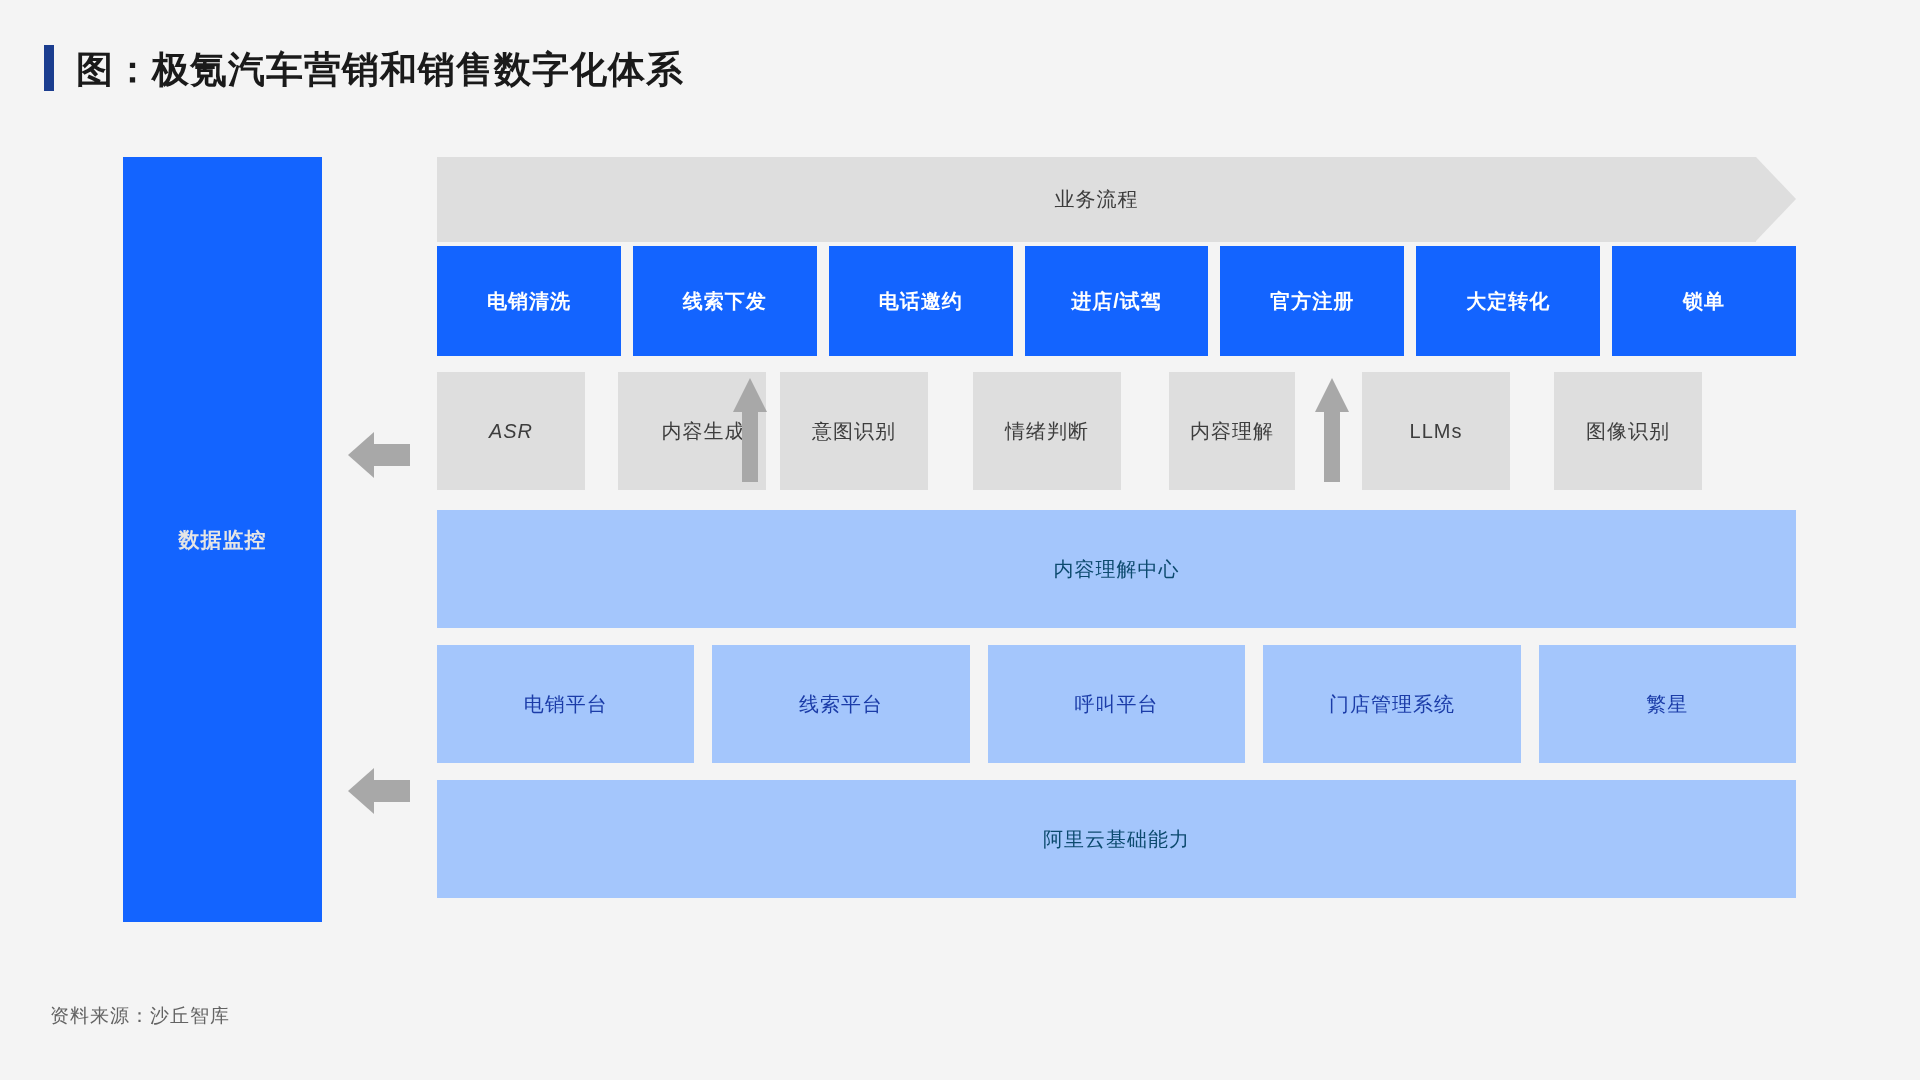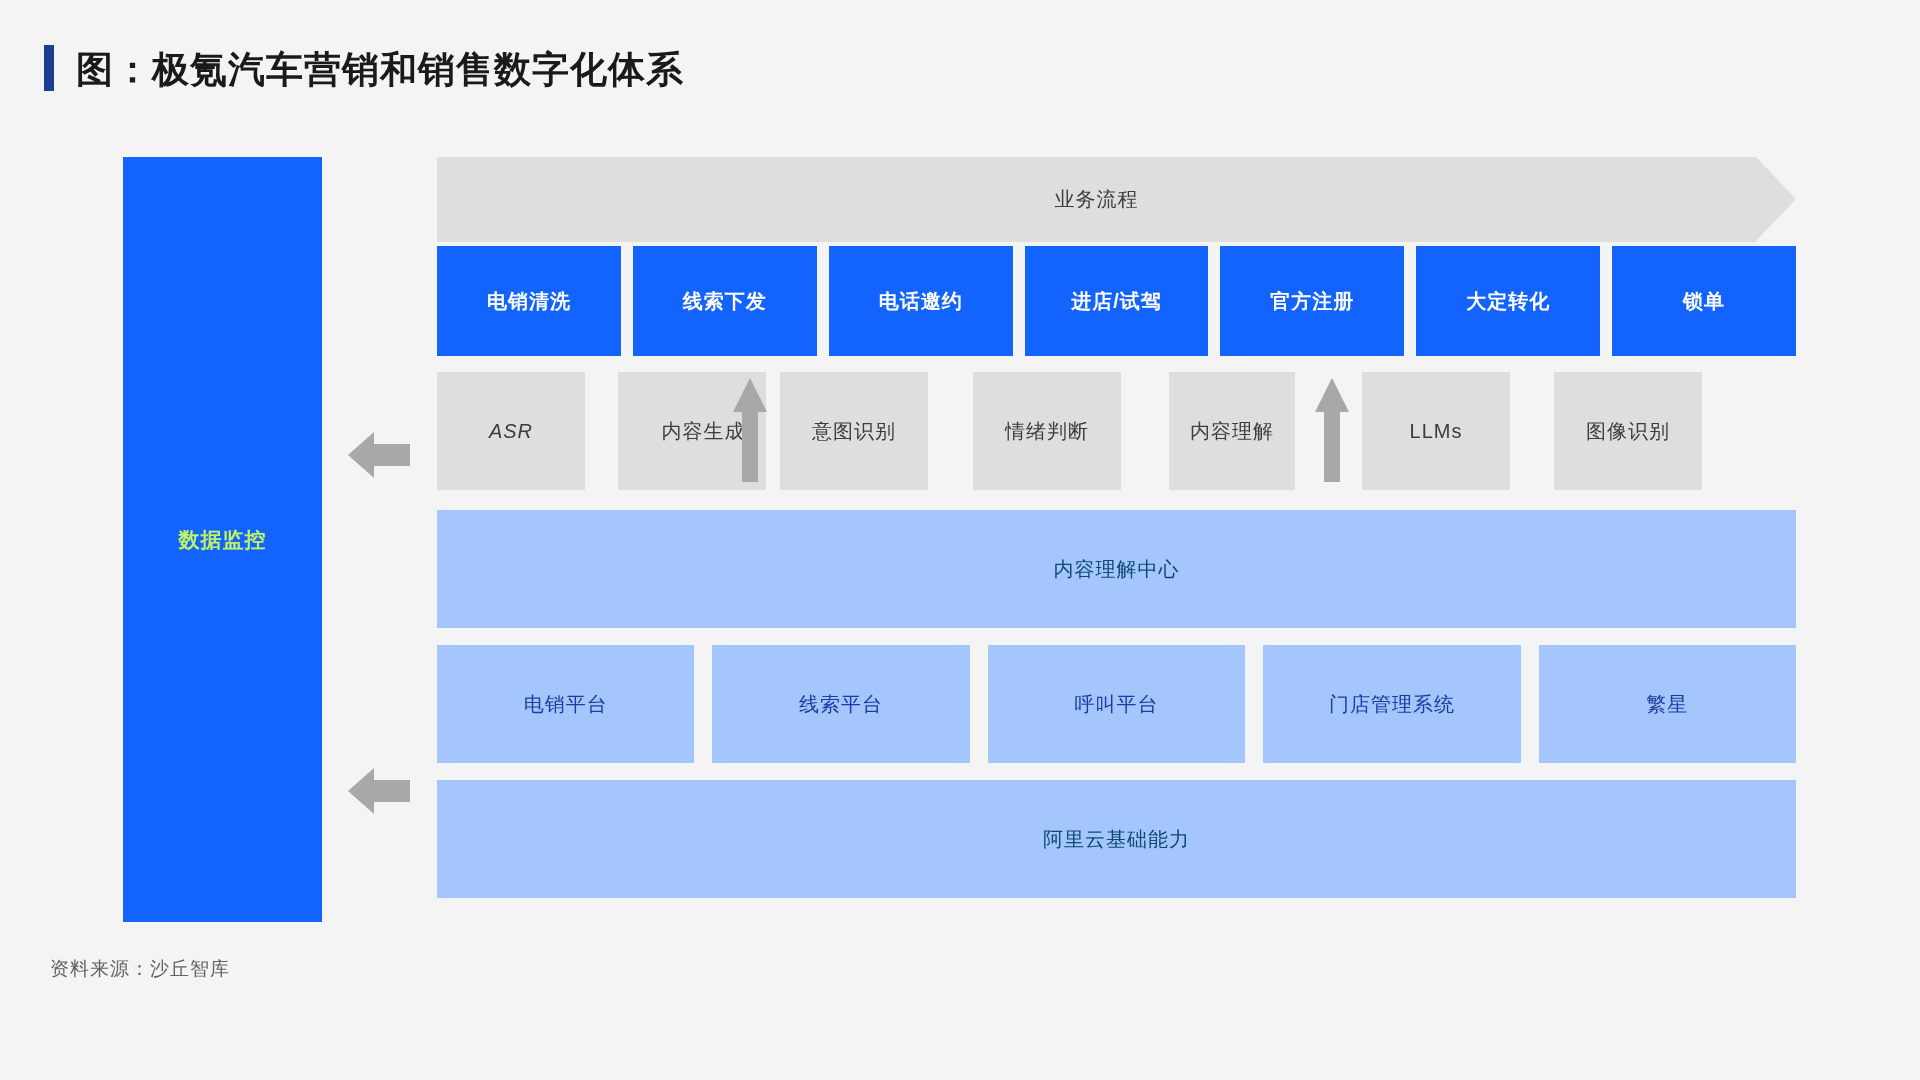--- a/index.html
+++ b/index.html
@@ -48,21 +48,21 @@
     left: 123px;
     top: 157px;
     width: 199px;
     height: 765px;
     background: #1364ff;
     display: flex;
     align-items: center;
     justify-content: center;
   }
   .side-panel-label {
-    color: #bef264;
+    color: #e5e5e5;
     font-size: 21px;
     font-weight: bold;
     letter-spacing: 1px;
   }
 
   
   .arrow-left {
     position: absolute;
     width: 62px;
     height: 46px;
@@ -224,21 +224,21 @@
     color: #1b3ca8;
     font-size: 20px;
     letter-spacing: 1px;
     white-space: nowrap;
   }
 
   
   .source {
     position: absolute;
     left: 50px;
-    top: 956px;
+    top: 1003px;
     font-size: 19px;
     color: #636363;
     letter-spacing: 1px;
   }
 </style>
 </head>
 <body>
 
 <div id="canvas">
 

